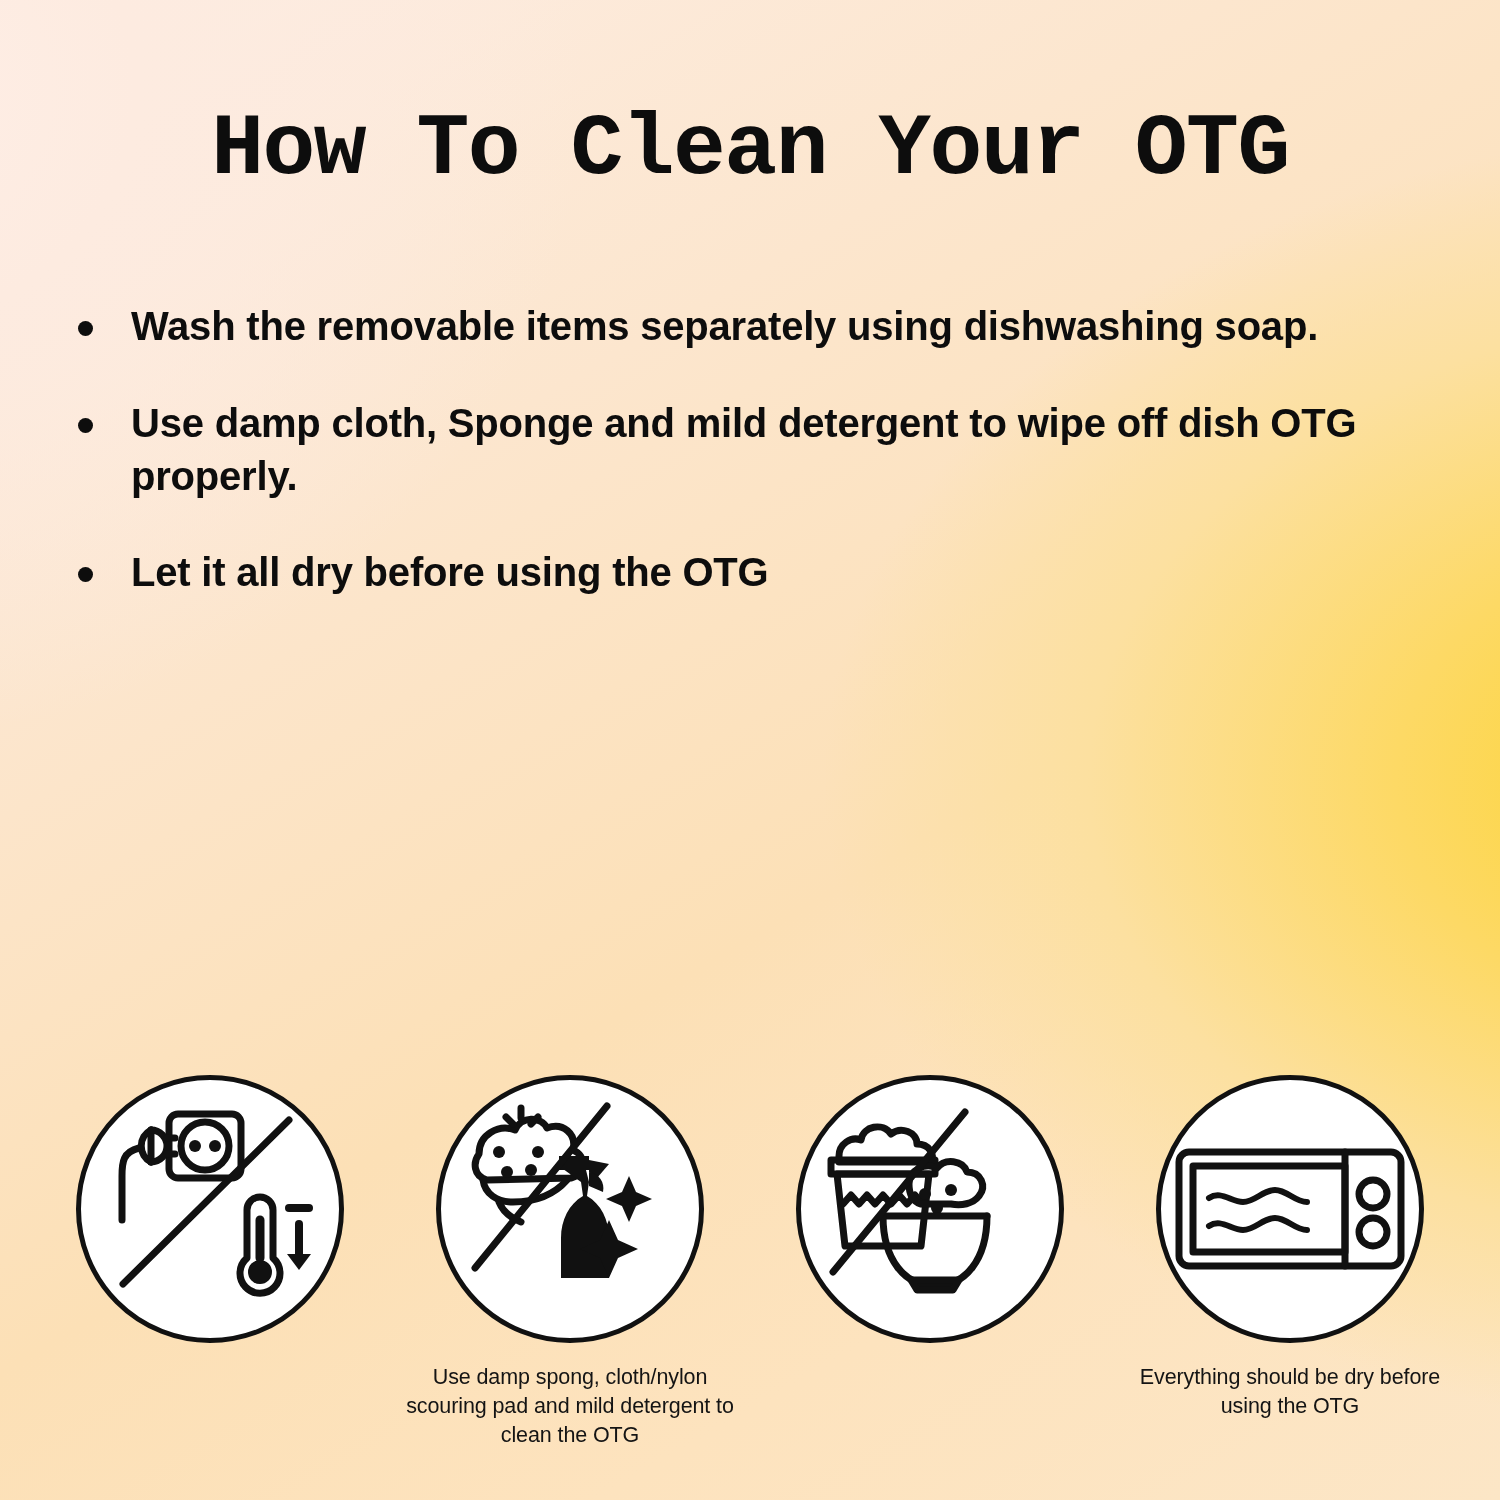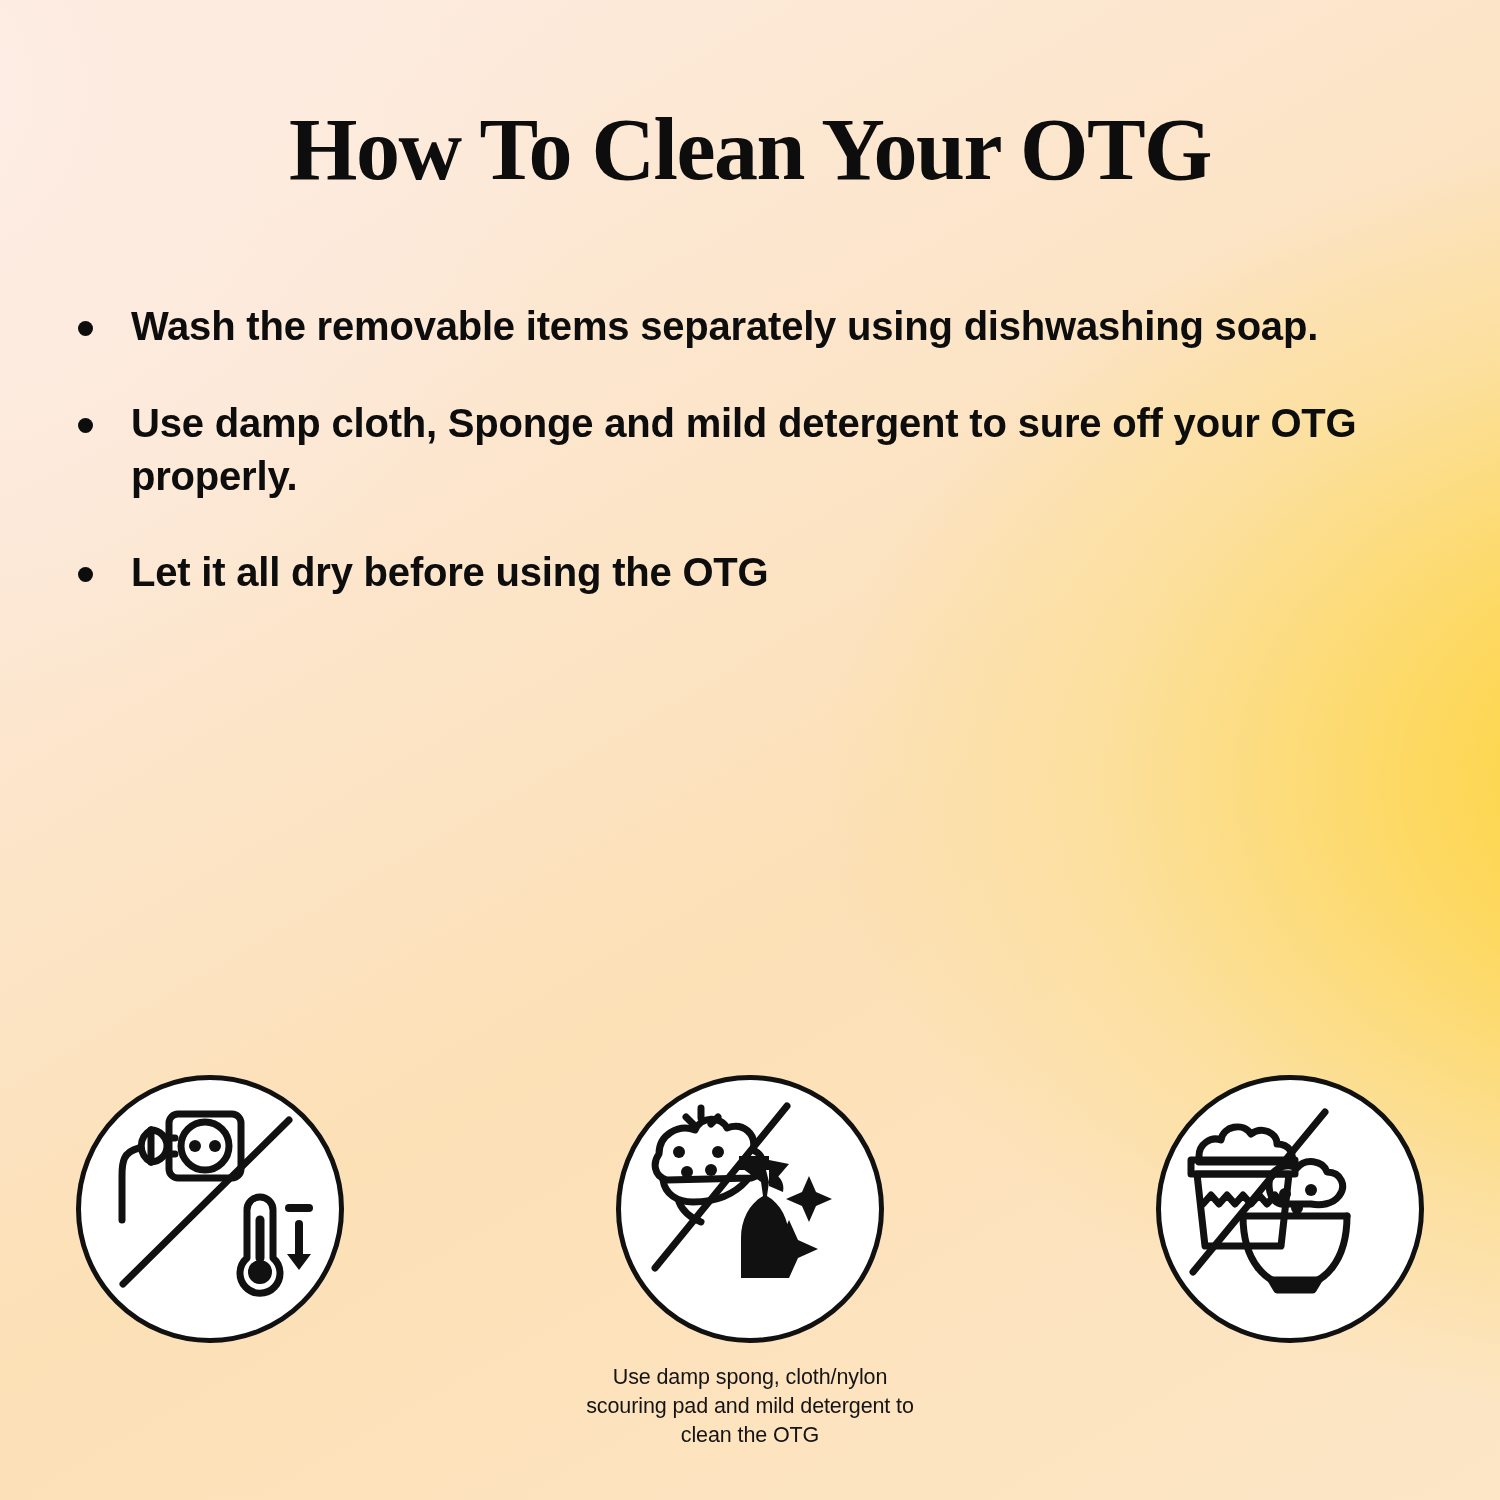--- a/index.html
+++ b/index.html
@@ -30,21 +30,21 @@
     position: absolute;
     top: 104px;
     left: 0;
     width: 1500px;
     text-align: center;
     font-size: 88px;
     line-height: 1.05;
     font-weight: 700;
     letter-spacing: -1.5px;
     color: #0d0d0d;
-    font-family: Liberation Serif, serif;
+    font-family: Liberation Mono, monospace;
   }
 
   
   .bullets {
     position: absolute;
     top: 300px;
     left: 78px;
     width: 1370px;
   }
   .bullet-row {
@@ -124,21 +124,21 @@
 
 
 
     <div class="bullet-row">
       <div class="bullet-dot"></div>
       <div class="bullet-text">Wash the removable items separately using dishwashing soap.</div>
     </div>
 
     <div class="bullet-row">
       <div class="bullet-dot"></div>
-      <div class="bullet-text">Use damp cloth, Sponge and mild detergent to sure off your OTG properly.</div>
+      <div class="bullet-text">Use damp cloth, Sponge and mild detergent to wipe off dish OTG properly.</div>
     </div>
 
     <div class="bullet-row">
       <div class="bullet-dot"></div>
       <div class="bullet-text">Let it all dry before using the OTG</div>
     </div>
 
   </div>
 
   <div class="icon-strip">
@@ -231,16 +231,35 @@
 
           <path d="M82 136 c0 44, 22 70, 52 70 c30 0, 52 -26, 52 -70"></path>
 
           <path d="M110 200 l48 0 l-6 10 l-36 0 z"></path>
 
           <path d="M32 192 L164 32" stroke-width="7"></path>
         </svg>
       </div>
     </div>
 
+    <div class="icon-cell">
+      <div class="icon-circle">
+        <svg width="258" height="258" viewBox="0 0 258 258" fill="none" stroke="#111111" stroke-width="7" stroke-linecap="round" stroke-linejoin="round">
+
+          <rect x="18" y="72" width="222" height="114" rx="10"></rect>
+
+          <rect x="32" y="86" width="152" height="86"></rect>
+
+          <path d="M184 72 l0 114"></path>
+
+          <path d="M48 118 c12 -8, 22 4, 34 4 c12 0, 20 -12, 32 -12 c12 0, 20 12, 32 12" stroke-width="6"></path>
+          <path d="M48 146 c12 -8, 22 4, 34 4 c12 0, 20 -12, 32 -12 c12 0, 20 12, 32 12" stroke-width="6"></path>
+
+          <circle cx="212" cy="114" r="14"></circle>
+          <circle cx="212" cy="152" r="14"></circle>
+        </svg>
+      </div>
+      <div class="icon-caption">Everything should be dry before using the OTG</div>
+    </div>
 
   </div>
 
 </div>
 
 </body></html>

